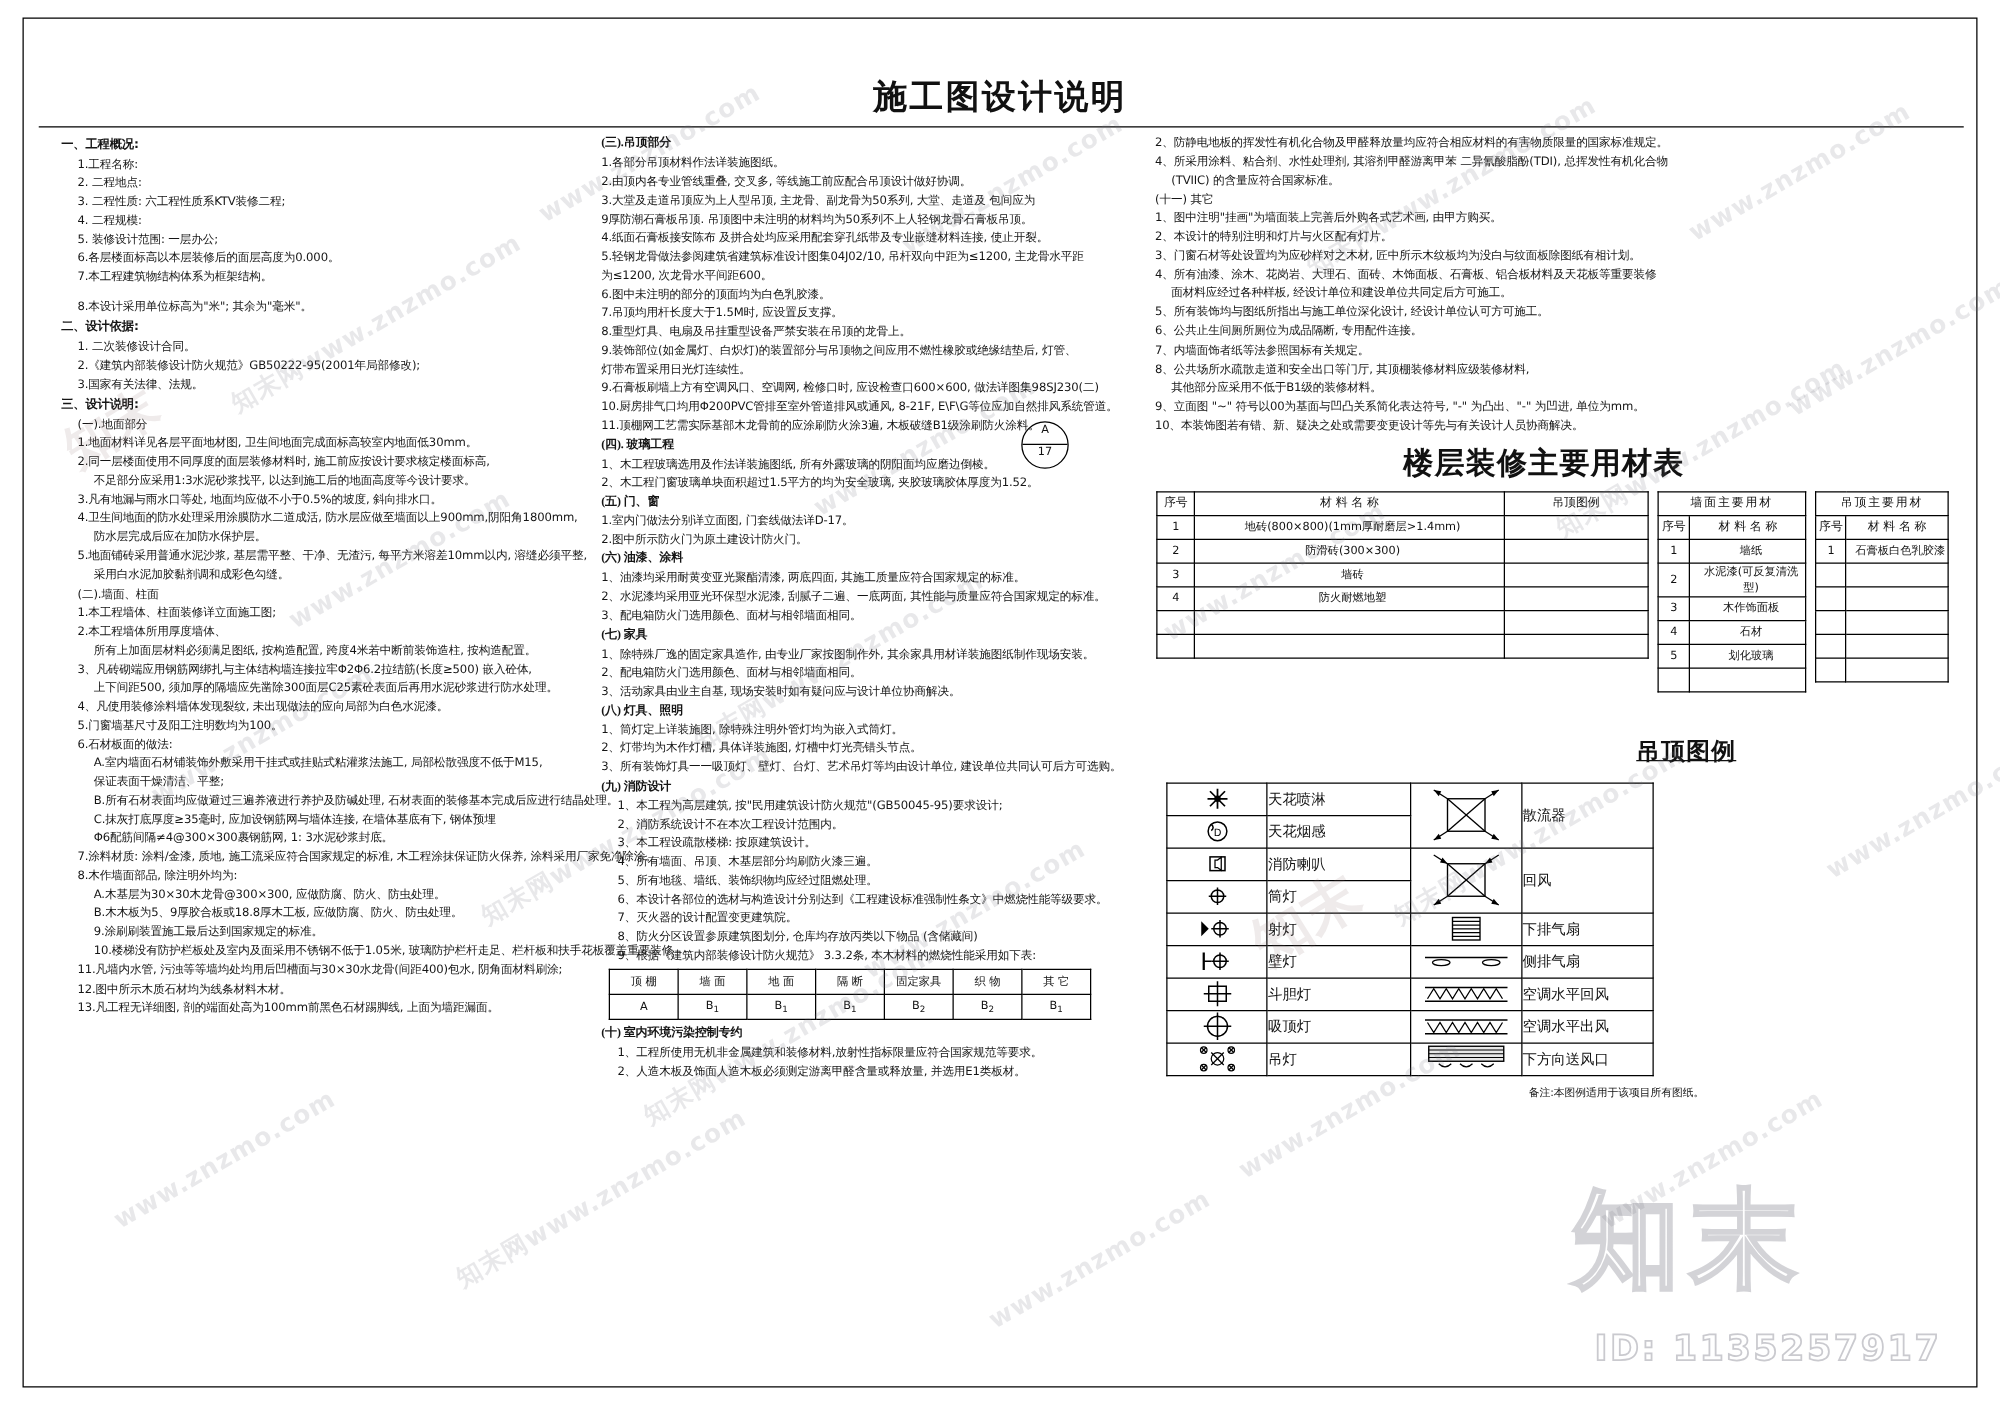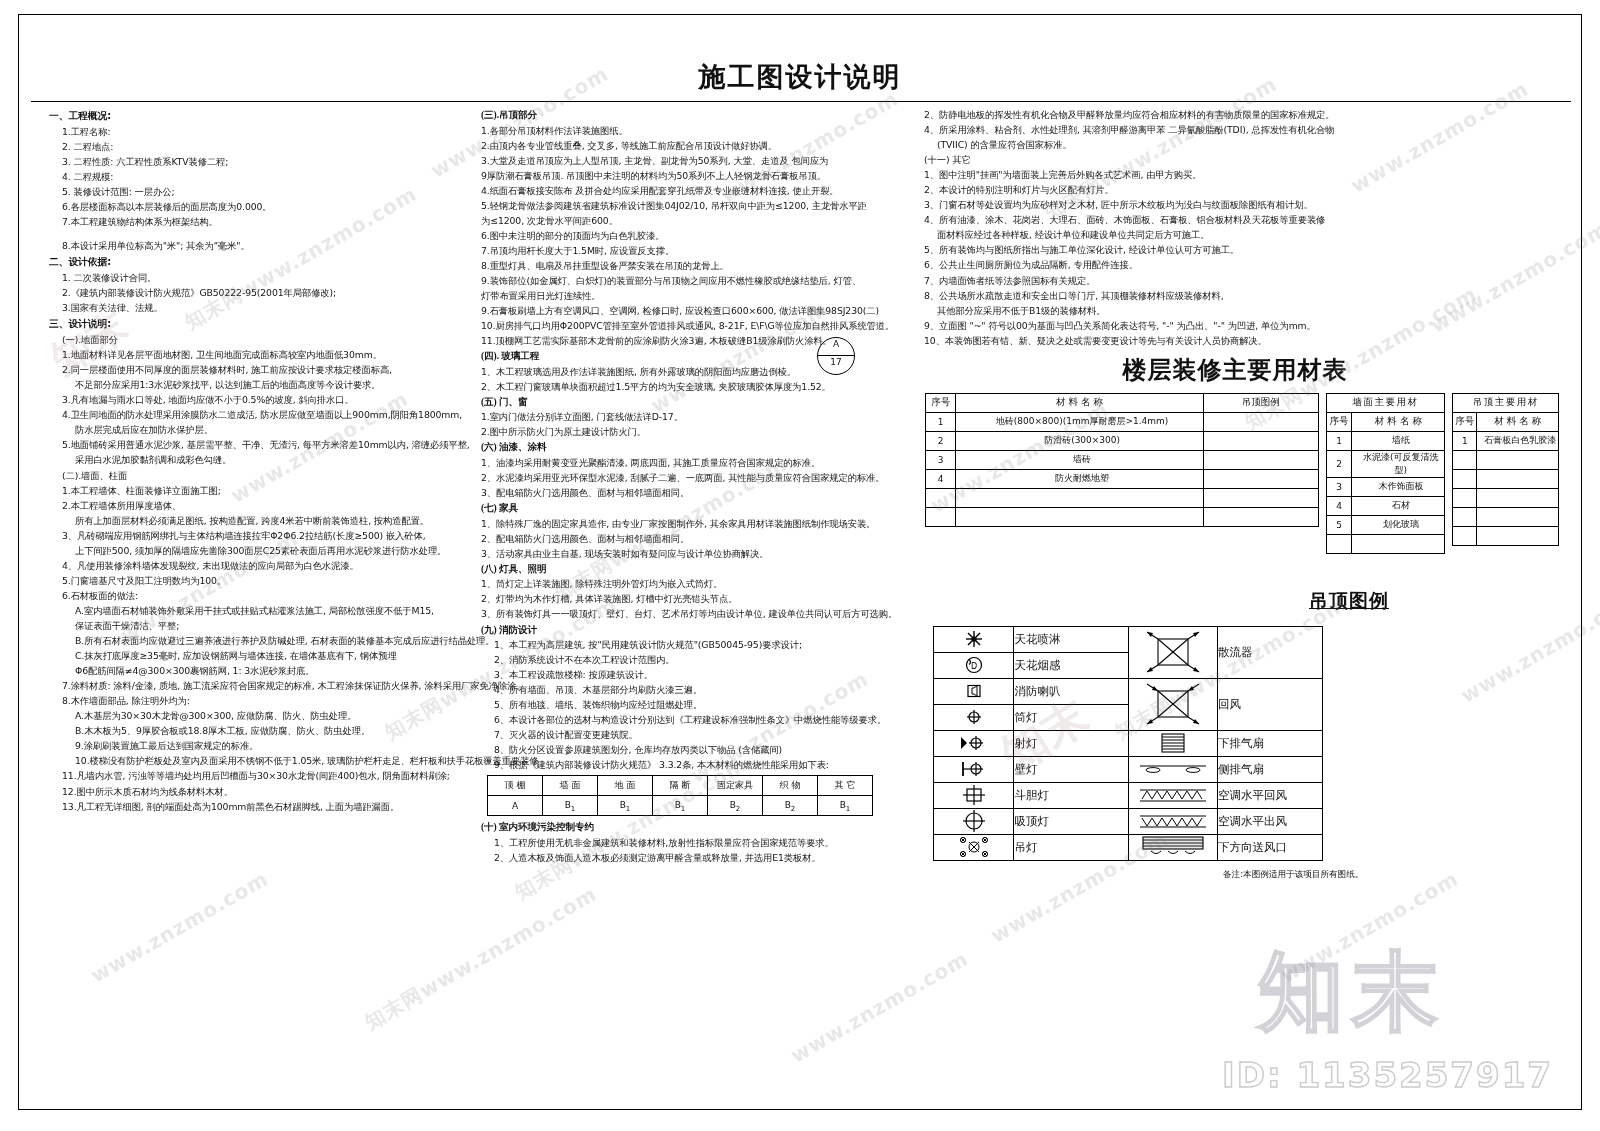--- a/index.html
+++ b/index.html
@@ -72,21 +72,21 @@
   
   .wm{position:absolute;color:rgba(120,120,130,.17);font-size:20px;
       font-weight:700;transform:rotate(-30deg);white-space:nowrap;
       pointer-events:none;letter-spacing:1px;}
   .wm2{position:absolute;color:rgba(150,120,120,.15);font-size:26px;
        font-weight:700;transform:rotate(-32deg);white-space:nowrap;
        pointer-events:none;}
   .bigwm{position:absolute;right:135px;bottom:58px;font-size:86px;font-weight:700;
          color:transparent;-webkit-text-stroke:2px rgba(150,150,160,.42);
          letter-spacing:8px;pointer-events:none;}
-  .idwm{position:absolute;right:28px;bottom:14px;font-size:34px;font-weight:700;
+  .idwm{position:absolute;right:28px;bottom:14px;font-size:28px;font-weight:700;
         color:transparent;-webkit-text-stroke:1.4px rgba(150,150,160,.5);
         letter-spacing:2px;pointer-events:none;}
 </style>
 </head>
 <body>
 
 <div class="sheet">
 
   <div class="title">施工图设计说明</div>
   <div class="title-rule"></div>

